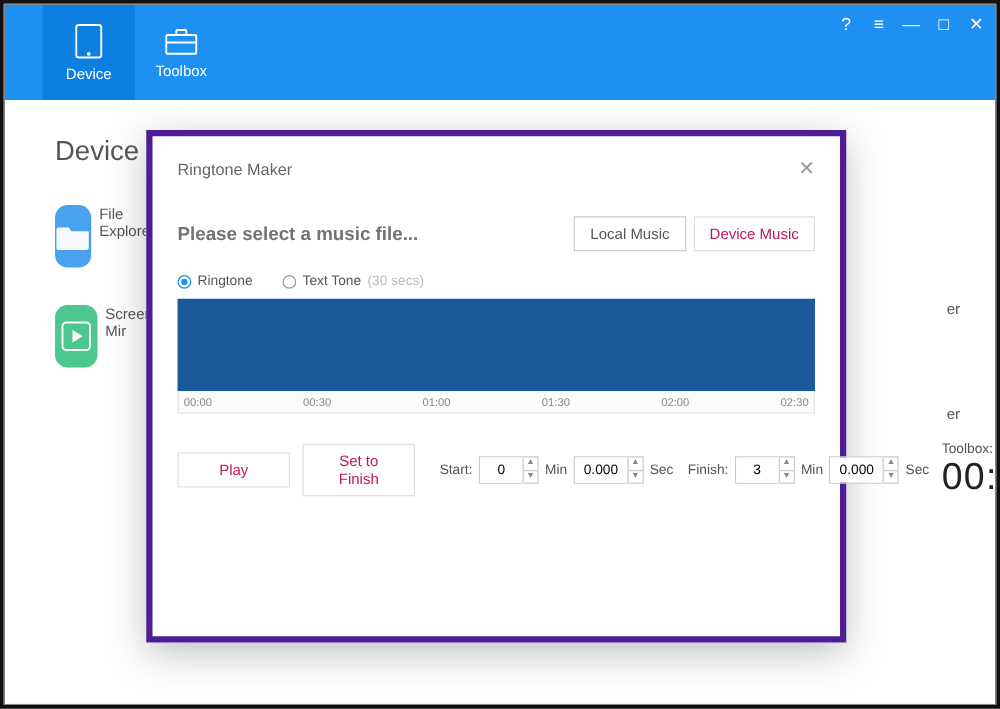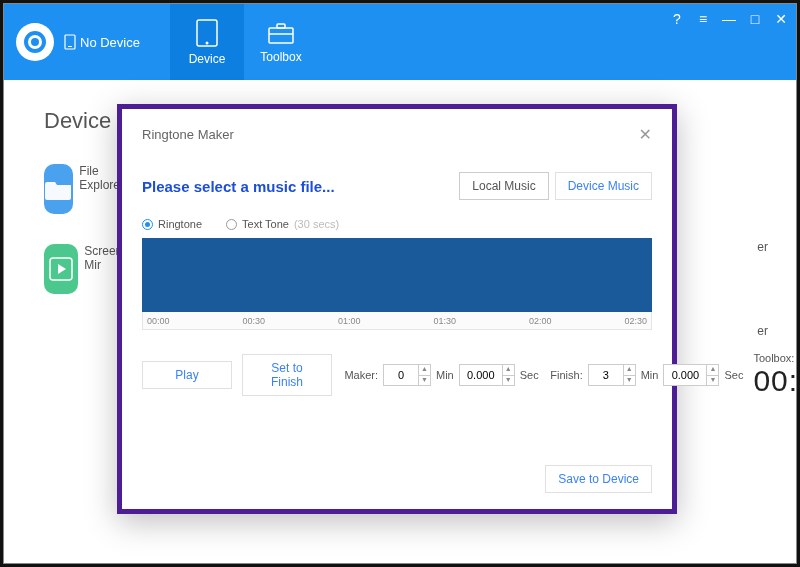--- a/index.html
+++ b/index.html
@@ -164,32 +164,32 @@
 }
 .modal-header {
   display: flex;
   justify-content: space-between;
   align-items: center;
   margin-top: 28px;
 }
 .modal-instruction {
   font-size: 15px;
   font-weight: bold;
-  color: #1d4ed8;
+  color: #737373;
 }
 .music-buttons { display: flex; gap: 6px; }
 .btn {
   border: 1px solid #ccc;
   background: #fff;
   padding: 6px 12px;
   font-size: 12px;
   color: #555;
   cursor: pointer;
 }
-.btn.disabled { color: #3b82f6; border-color: #e0e0e0; cursor: default; }
+.btn.disabled { color: #be185d; border-color: #e0e0e0; cursor: default; }
 .tone-type {
   display: flex;
   gap: 24px;
   margin-top: 18px;
   font-size: 11px;
   color: #555;
   align-items: center;
 }
 .radio {
   display: inline-flex;
@@ -276,34 +276,20 @@
   gap: 6px;
 }
 svg { display: block; }
 </style>
 </head>
 <body>
 
 <div class="app-window">
 
   <div class="topbar">
-    <div class="logo-area">
-      <div class="logo-circle">
-        <div class="logo-inner">
-            <div class="logo-dot"></div>
-          </div>
-      </div>
-      <div class="device-status">
-        <svg width="12" height="16" viewBox="0 0 12 16">
-            <rect x="1" y="1" width="10" height="14" rx="1" fill="none" stroke="#fff" stroke-width="1.2"></rect>
-            <rect x="4" y="12" width="4" height="1" fill="#fff"></rect>
-          </svg>
-        <span>No Device</span>
-      </div>
-    </div>
     <div class="nav-tabs">
       <div class="nav-tab active">
         <svg width="26" height="30" viewBox="0 0 26 30">
             <rect x="3" y="2" width="20" height="26" rx="2" fill="none" stroke="#fff" stroke-width="1.5"></rect>
             <circle cx="13" cy="25" r="1.5" fill="#fff"></circle>
           </svg>
         <span>Device</span>
       </div>
       <div class="nav-tab">
         <svg width="30" height="26" viewBox="0 0 30 26">
@@ -392,21 +378,21 @@
 
     <div class="controls-row">
       <div class="col">
         <button class="btn btn-wide disabled">Play</button>
       </div>
       <div class="col">
         <button class="btn btn-wide disabled">Set to Finish</button>
       </div>
       <div class="col">
         <div class="time-row">
-          <span class="time-label">Maker:</span>
+          <span class="time-label">Start:</span>
           <span class="spinner">
             <input value="0" style="">
             <span class="spin-btns">
                 <div>▲</div>
                 <div>▼</div>
               </span>
           </span>
           <span>Min</span>
           <span class="spinner small">
             <input value="0.000" style="">
@@ -437,17 +423,16 @@
           <span>Sec</span>
         </div>
       </div>
       <div class="length-block">
         <div class="length-label">Toolbox:</div>
         <div class="length-value">00:30</div>
       </div>
     </div>
 
     <div class="modal-footer">
-      <button class="btn disabled">Save to Device</button>
     </div>
   </div>
 
 </div>
 
 </body></html>

